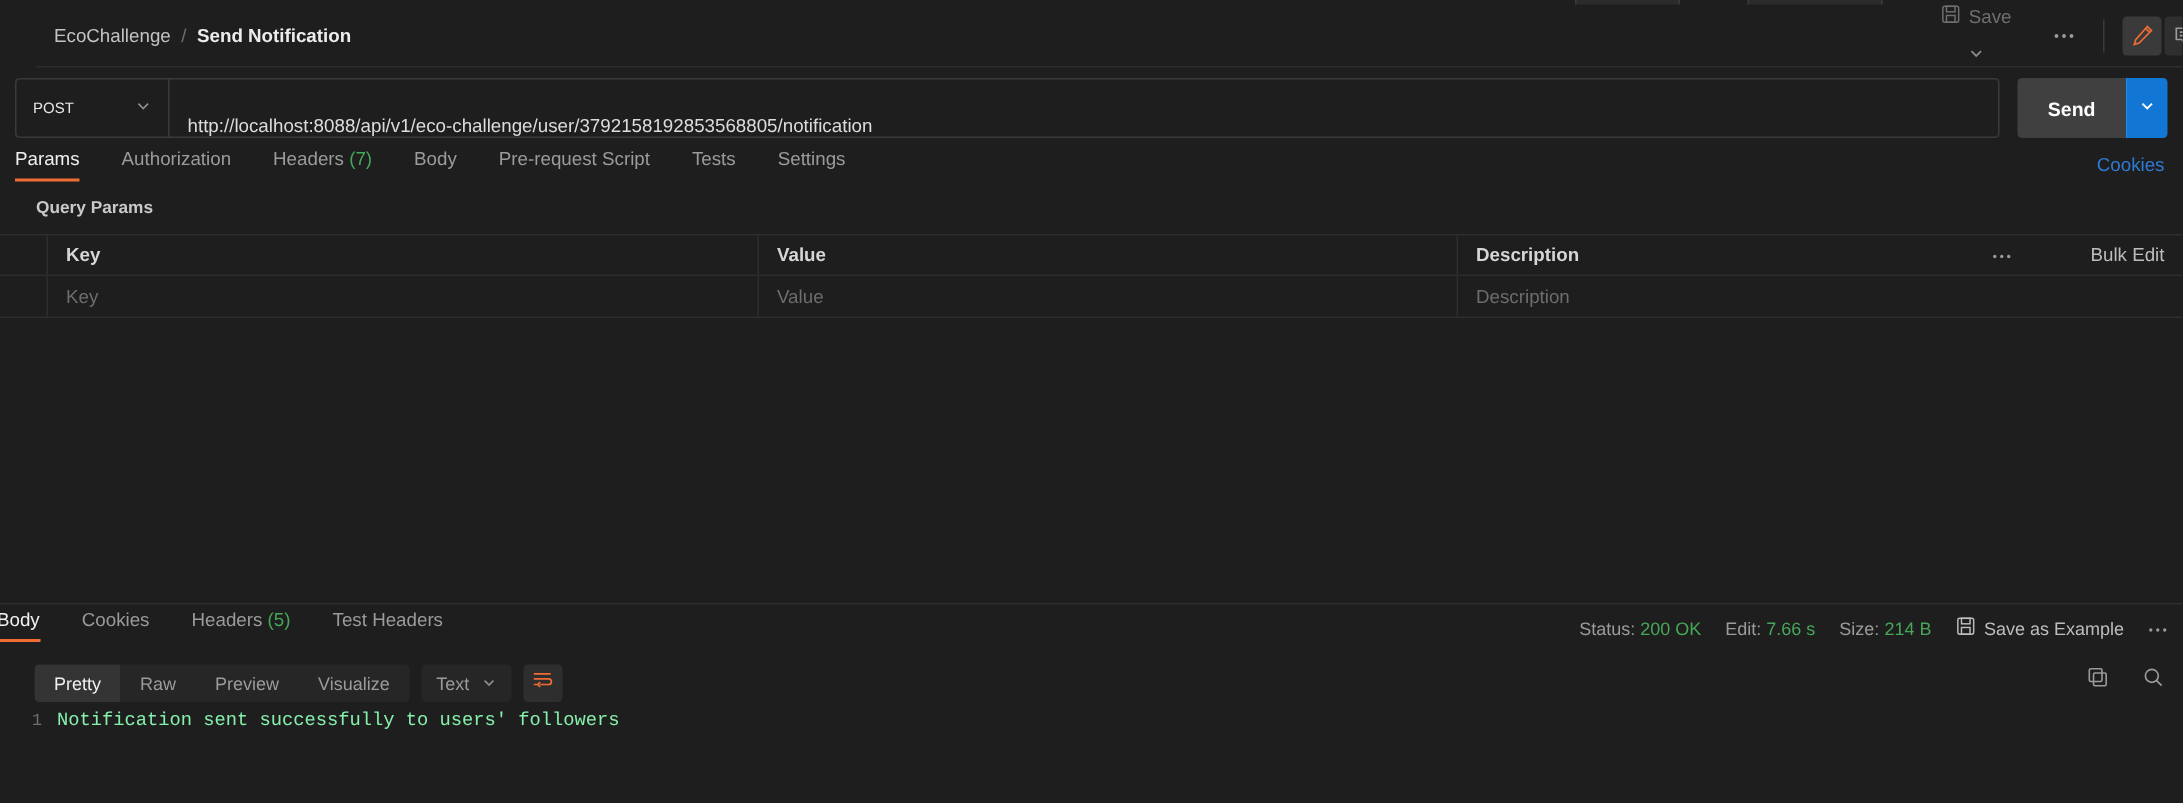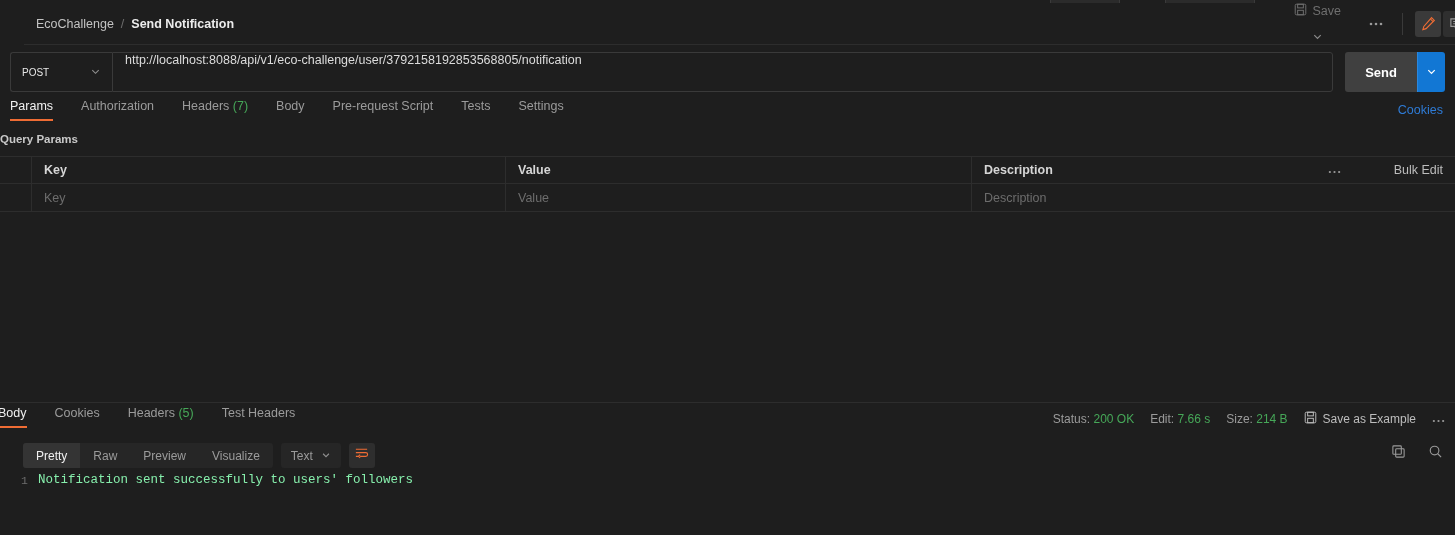--- a/index.html
+++ b/index.html
@@ -57,21 +57,21 @@
   .method-box {
     width:102px; height:40px; flex:0 0 102px;
     border:1px solid #3a3a3a; border-right:none; border-radius:3px 0 0 3px;
     background:#1e1e1e; display:flex; align-items:center; justify-content:space-between;
     padding:0 11px; color:#e6e6e6; font-size:10px;
   }
   .method-box .chev { color:#8f8f8f; }
   .url-box {
     flex:1 1 auto; height:40px;
     border:1px solid #3a3a3a; border-radius:0 3px 3px 0;
-    background:#1e1e1e; display:flex; align-items:flex-start; padding:0 12px;
+    background:#1e1e1e; display:flex; align-items:flex-end; padding:0 12px;
     color:#dcdcdc; font-size:12.5px; overflow:hidden; white-space:nowrap;
   }
   .send-group { display:flex; margin-left:12px; flex:0 0 auto; }
   .send-btn {
     height:40px; padding:0 20px; background:#404040; color:#fff;
     font-size:13px; font-weight:bold; border:none; border-radius:3px 0 0 3px;
     display:flex; align-items:center; justify-content:center; cursor:pointer;
     font-family:"Liberation Sans", sans-serif;
   }
   .send-caret {
@@ -95,21 +95,21 @@
     content:""; position:absolute; left:0; right:14px; bottom:0; height:2px; background:#ef6c34;
   }
   .rtab:first-child.active::after { left:0; right:14px; }
   .count-green { color:#46a758; }
   .cookies-link {
     position:absolute; right:12px; top:103px; font-size:12.5px; color:#2e7bd6; cursor:pointer;
   }
 
   
   .qp-title {
-    position:absolute; left:0; top:133px; font-size:11.5px; color:#c9c9c9; font-weight:bold;
+    position:absolute; left:24px; top:133px; font-size:11.5px; color:#c9c9c9; font-weight:bold;
   }
   .params-table { position:absolute; left:0; top:156px; width:1455px; }
   .ptr { display:flex; height:28px; border-top:1px solid #2d2d2d; border-bottom:1px solid #2d2d2d; }
   .ptr.body-row { border-top:none; }
   .pcell { display:flex; align-items:center; padding:0 0 0 12px; border-right:1px solid #2d2d2d; font-size:12.5px; height:100%; }
   .pcell.check { width:32px; flex:0 0 32px; padding:0; }
   .pcell.key { width:474px; flex:0 0 474px; }
   .pcell.value { width:466px; flex:0 0 466px; }
   .pcell.desc { flex:1 1 auto; border-right:none; display:flex; align-items:center; }
   .hdr-text { color:#d6d6d6; font-weight:bold; }

